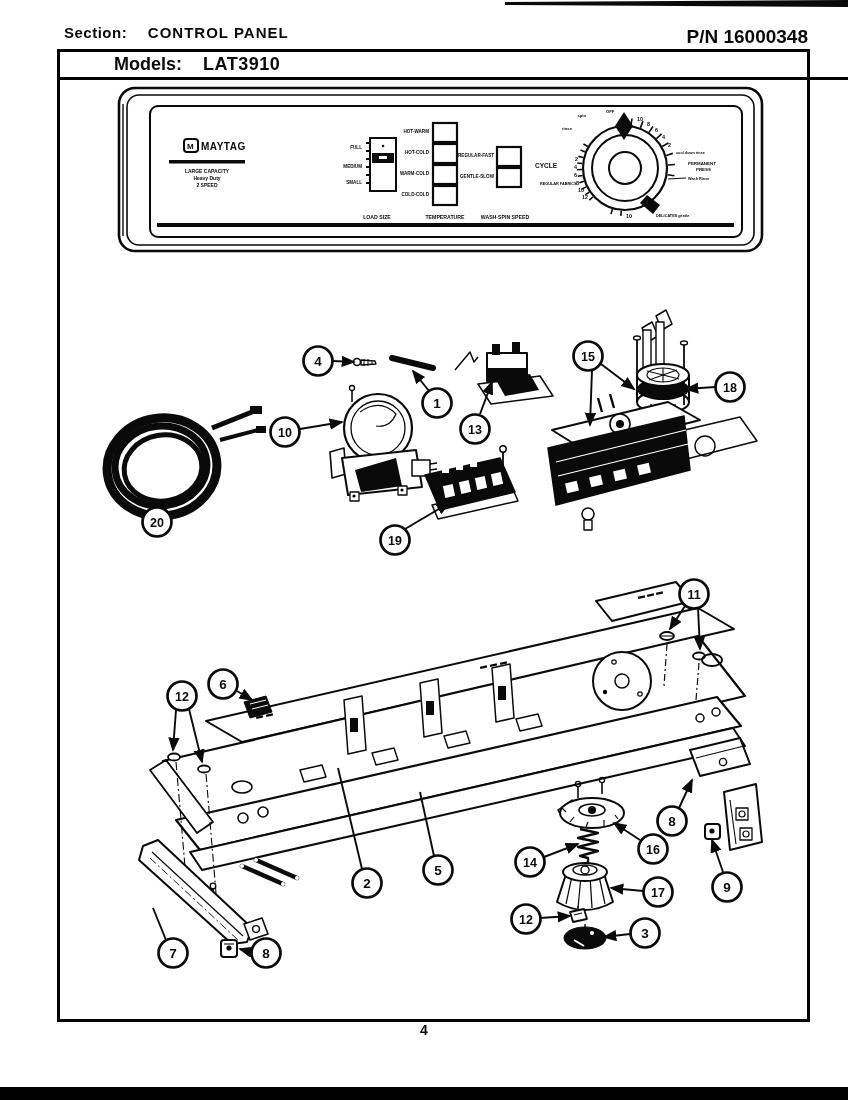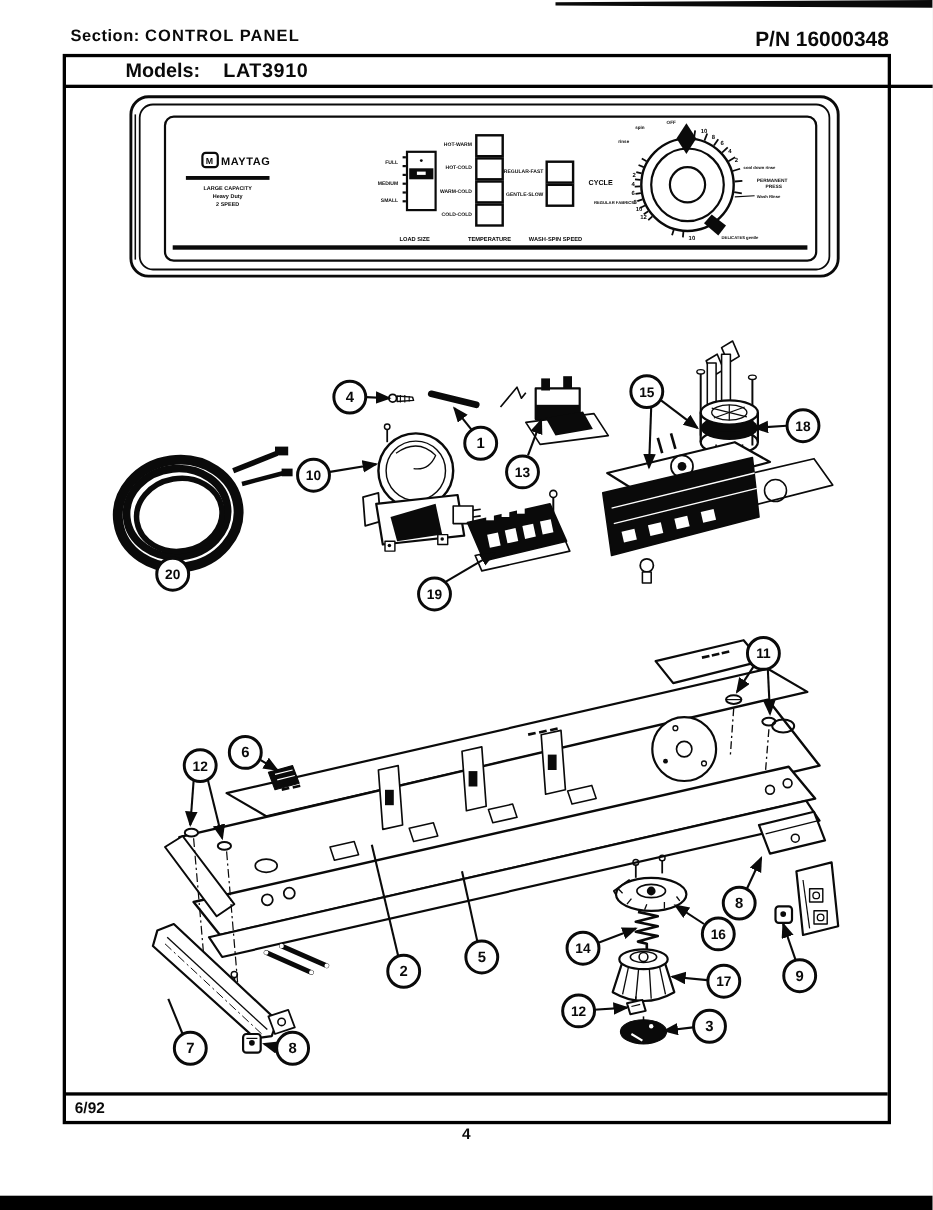--- a/index.html
+++ b/index.html
@@ -22,31 +22,28 @@
   svg text{font-family:"Liberation Sans",sans-serif;fill:#0a0a0a;}
   .micro{font-weight:bold;}
 </style>
 </head>
 <body>
 
 <div id="page">
 
   <div class="abs hdr" style="left:64px;top:24px;">
     <span>Section:</span>
-    <span style="letter-spacing:1px;">CONTROL PANEL</span>
+    <span style="margin-left:16px;letter-spacing:1px;">CONTROL PANEL</span>
   </div>
   <div class="abs pn" style="right:40px;top:26px;">P/N 16000348</div>
 
   <div class="abs" id="main-box">
     <div class="abs" id="models-row">
       <span class="lbl">Models:</span>
       <span class="val">LAT3910</span>
-    </div>
-    <div class="abs" id="footer-row">
-      <span class="rev">6/92</span>
     </div>
   </div>
 
   <div class="abs" id="page-num">4</div>
   <div class="abs" id="bottom-bar"></div>
 
   <svg id="diagram-svg" width="848" height="1100" viewBox="0 0 848 1100">
     <defs>
       <marker id="arr" markerWidth="9" markerHeight="8" refX="6.5" refY="3" orient="auto">
         <path d="M0,0 L7.5,3 L0,6 z" fill="#0a0a0a"></path>

